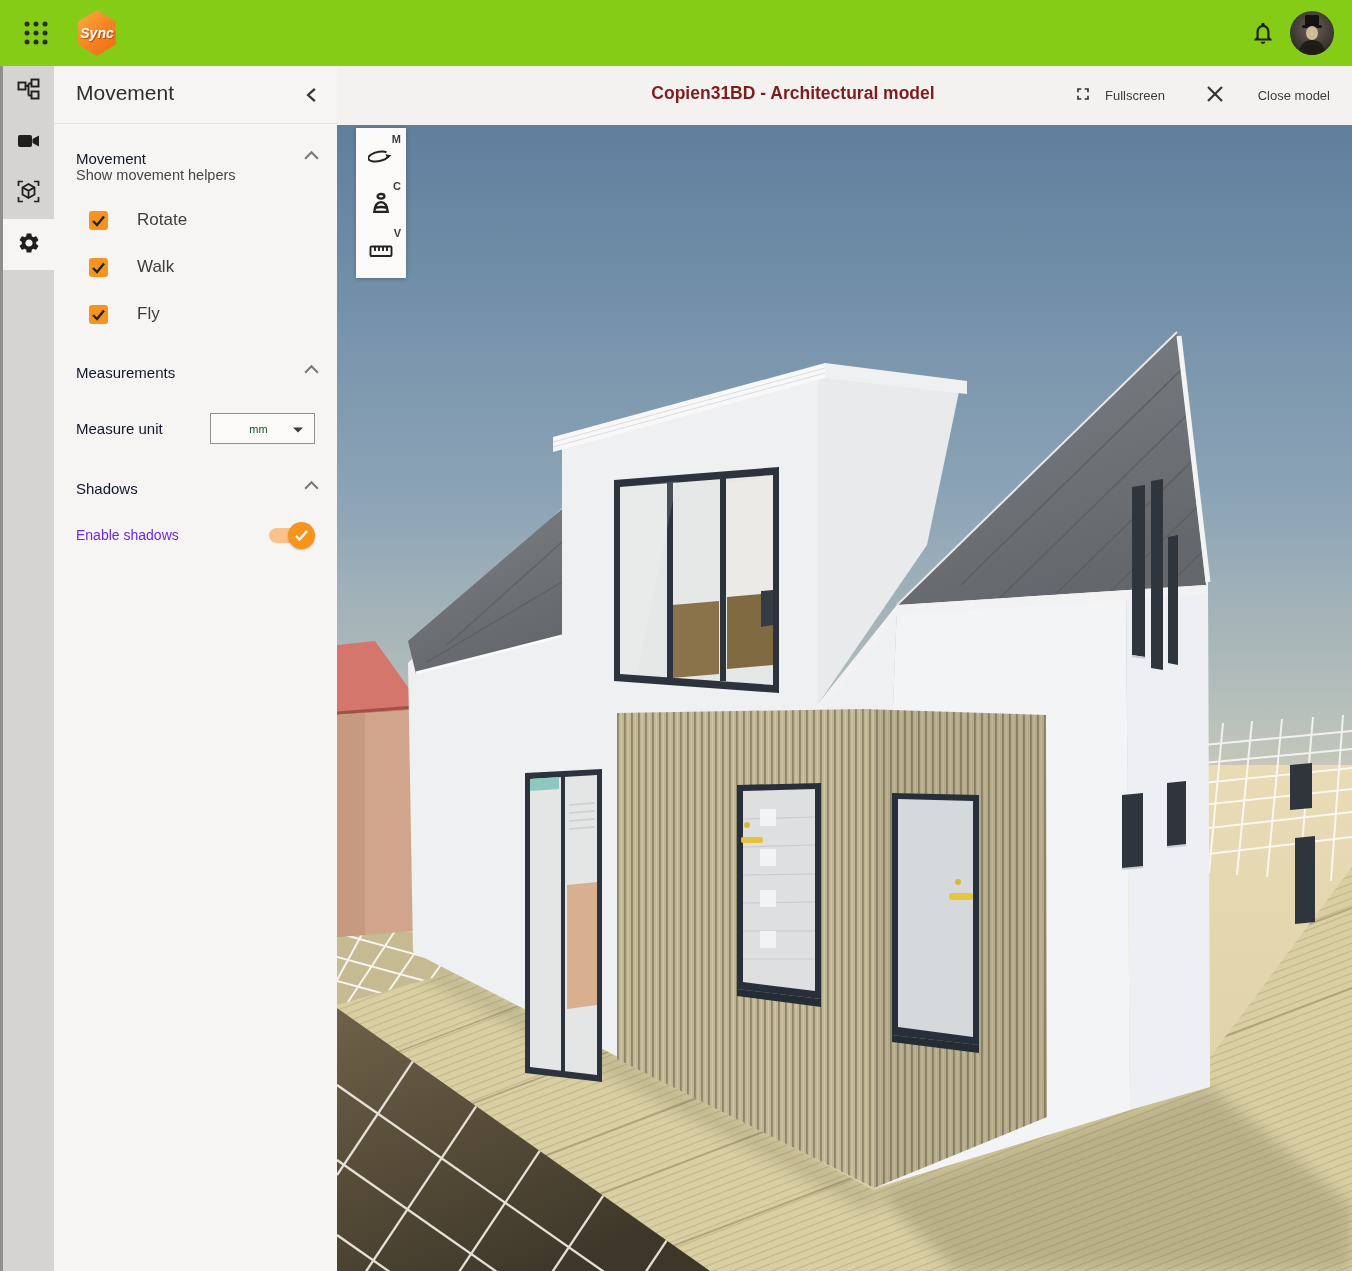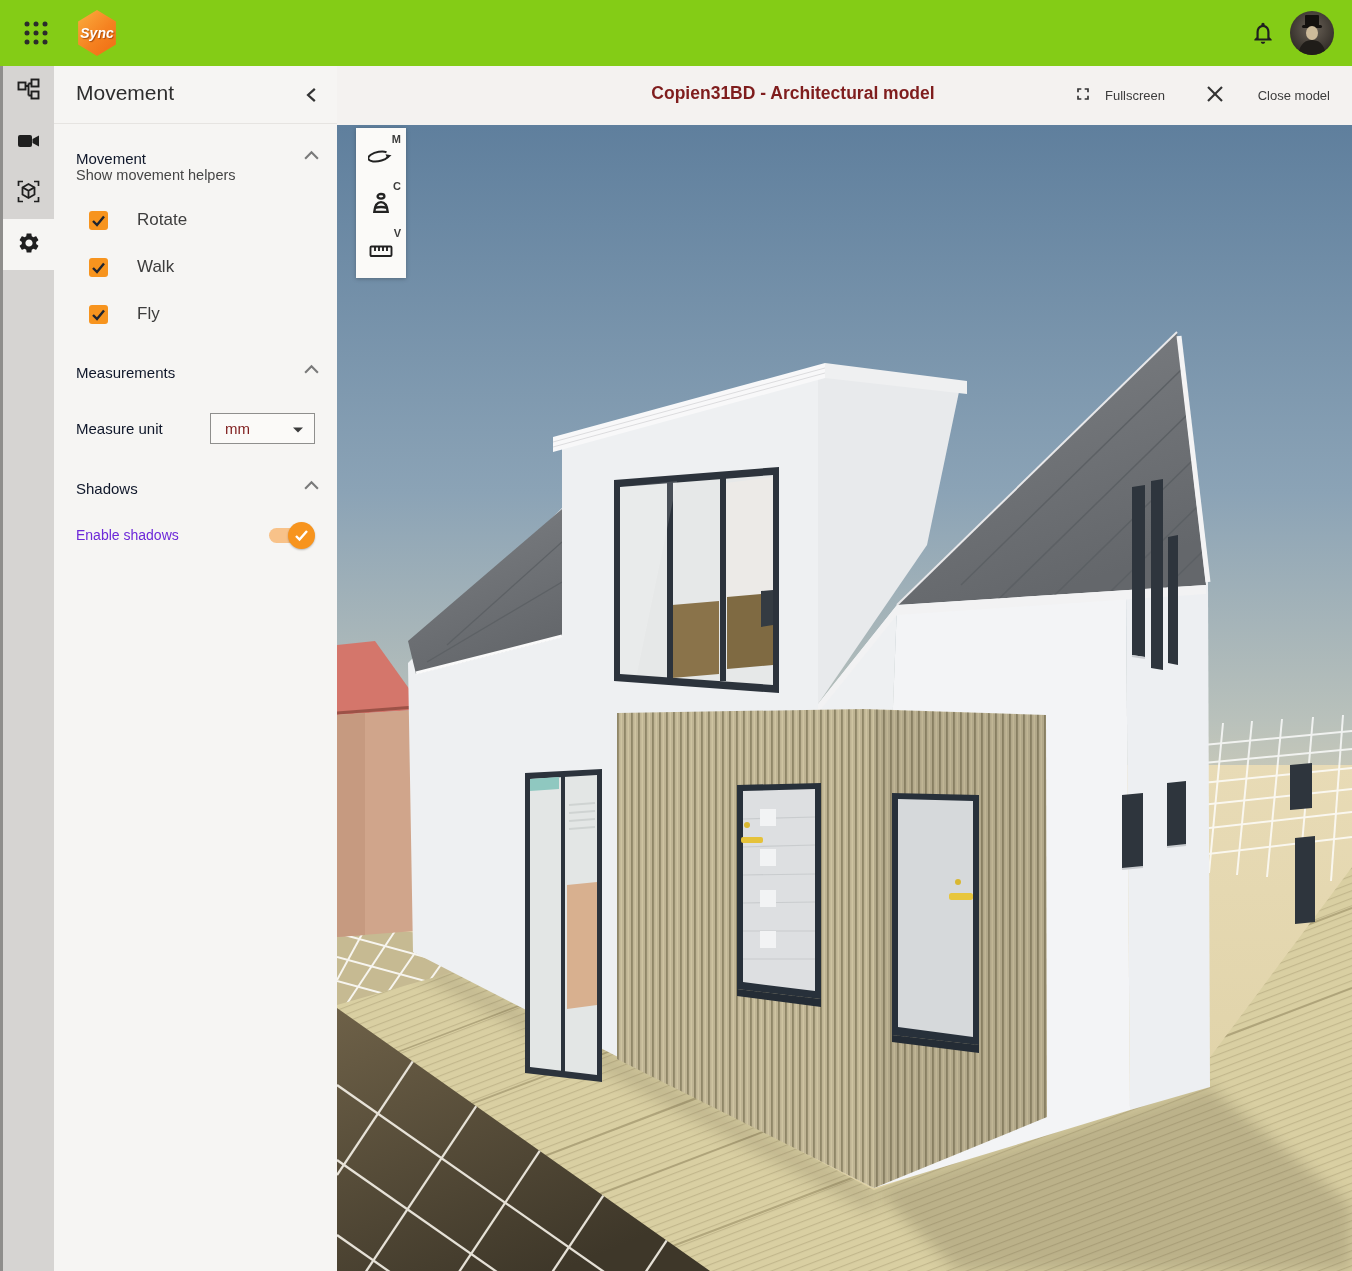--- a/index.html
+++ b/index.html
@@ -37,21 +37,21 @@
   .sec-head .chev{position:absolute;right:-6px;top:-2px;width:18px;height:16px;cursor:pointer;}
   .helpers-label{font-size:14.5px;color:#454545;}
   .chk-row{display:flex;align-items:center;margin:27px 0 0 13px;}
   .chk-box{width:19px;height:19px;border-radius:3px;background:#f7941e;position:relative;
         flex:0 0 auto;cursor:pointer;}
   .chk-label{margin-left:29px;font-size:17px;color:#3d3d3d;}
   .measure-row{display:flex;align-items:center;margin-top:32px;}
   .measure-label{font-size:15px;color:#0f172a;flex:1;}
   .select{width:105px;height:31px;background:#fbfaf8;border:1px solid #8f8f8d;
         display:flex;align-items:center;padding:0 10px;cursor:pointer;}
-  .select .val{flex:1;font-size:15px;color:#7f1d1d;padding-left:4px;}
+  .select .val{flex:1;font-size:11px;color:#14532d;padding-left:4px;text-align:center;}
   .toggle-row{display:flex;align-items:center;margin-top:30px;}
   .toggle-label{font-size:14px;color:#6d28d9;flex:1;}
   .toggle{position:relative;width:40px;height:15px;border-radius:8px;background:#f8c289;
         margin-right:6px;cursor:pointer;}
   .toggle .thumb{position:absolute;right:-6px;top:-6px;width:27px;height:27px;border-radius:50%;
         background:#f7941e;display:flex;align-items:center;justify-content:center;
         box-shadow:0 1px 2px rgba(0,0,0,.25);}
 
   
   .viewer{position:absolute;top:66px;left:337px;right:0;bottom:0;}

